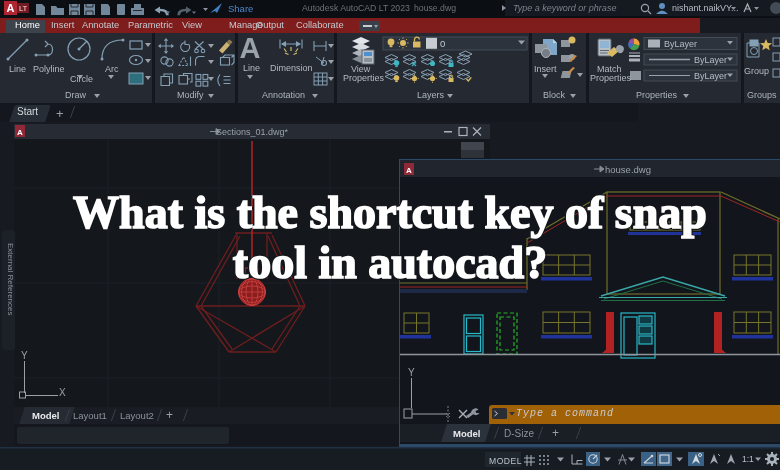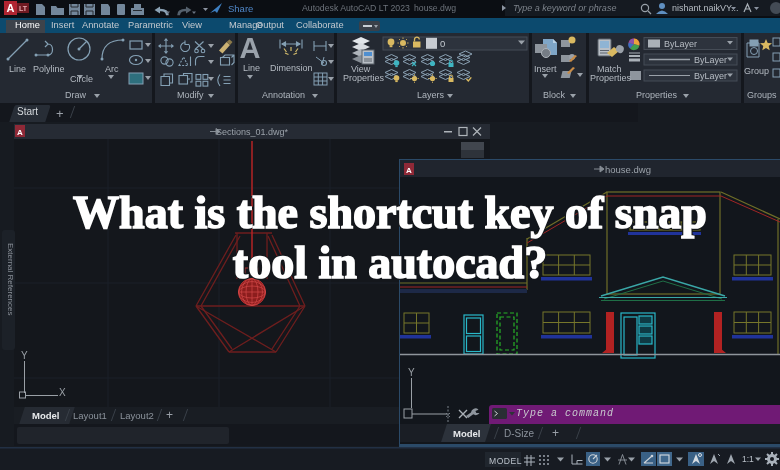--- a/index.html
+++ b/index.html
@@ -1,21 +1,21 @@
 <!DOCTYPE html>
 <html><head>
 <meta charset="utf-8">
 <style>
   html,body{margin:0;padding:0;}
   body{width:780px;height:470px;overflow:hidden;background:#171b21;font-family:"Liberation Sans",sans-serif;position:relative;}
   .abs{position:absolute;}
   
   #titlebar{left:0;top:0;width:780px;height:18px;background:#0b0e13;}
   
-  #tabrow{left:0;top:18px;width:780px;height:15px;background:#0c4a6e;}
+  #tabrow{left:0;top:18px;width:700px;height:15px;background:#7f1d1d;}
   .rtab{position:absolute;top:0;height:15px;line-height:15px;font-size:9.3px;color:#c3c9cf;}
   
   #ribbon{left:0;top:33px;width:780px;height:70px;background:#242932;}
   .psep{position:absolute;top:0;width:3px;height:70px;background:#14171d;}
   .plabel{position:absolute;top:57px;height:12px;font-size:9px;color:#aeb5bd;white-space:nowrap;}
   .ilabel{position:absolute;font-size:9px;color:#b4bac2;white-space:nowrap;}
   .caret{position:absolute;width:0;height:0;border-left:3px solid transparent;border-right:3px solid transparent;border-top:4px solid #9aa1a9;}
   
   #startrow{left:0;top:103px;width:638px;height:19px;background:#14171d;}
   
@@ -584,21 +584,21 @@
       </svg>
 
       <div class="abs" style="left:0;top:244px;width:381px;height:20px;">
         <svg class="abs" style="left:0;top:0" width="381" height="20">
           <line x1="12" y1="10" x2="47" y2="10" stroke="#9aa0a6"></line>
           <rect x="4" y="5" width="8" height="9" fill="none" stroke="#9aa0a6"></rect>
           <path d="M48 2 v16 m-2 -9 l4 4 m0 -4 l-4 4" stroke="#7b828a" stroke-width="1" fill="none" stroke-dasharray="2 1.5"></path>
           <path d="M59 6 l8 8 m0 -8 l-8 8" stroke="#aab1b8" stroke-width="1.4"></path>
           <path d="M74 4 a4.5 4.5 0 0 0 -4 7 l-1.5 6 3 0 1.5 -6 a4.5 4.5 0 0 0 4 -5 l-2.5 2 -2 -1 z" fill="#8e959d" transform="rotate(40 74 11)"></path>
         </svg>
-        <div class="abs" style="left:89px;top:1px;width:292px;height:32px;background:#701a75;border-radius:3px 0 0 3px;">
+        <div class="abs" style="left:89px;top:1px;width:292px;height:32px;background:#a16207;border-radius:3px 0 0 3px;">
           <svg class="abs" style="left:3px;top:3px" width="24" height="12">
             <rect x="0" y="0" width="15" height="11" rx="1.5" fill="#2a2e34"></rect>
             <path d="M2.5 3 l3 2.5 l-3 2.5" stroke="#c8ccd0" stroke-width="1" fill="none"></path>
             <path d="M17 4 l3 3.5 l3 -3.5 z" fill="#2e3338"></path>
           </svg>
           <div class="abs" style="left:27px;top:3px;font-family:'Liberation Mono',monospace;font-size:10px;font-style:italic;color:#c9cbcf;letter-spacing:1px;">Type a command</div>
         </div>
       </div>
 
       <div class="abs" style="left:0;top:264px;width:381px;height:18px;background:#1a1e25;">

